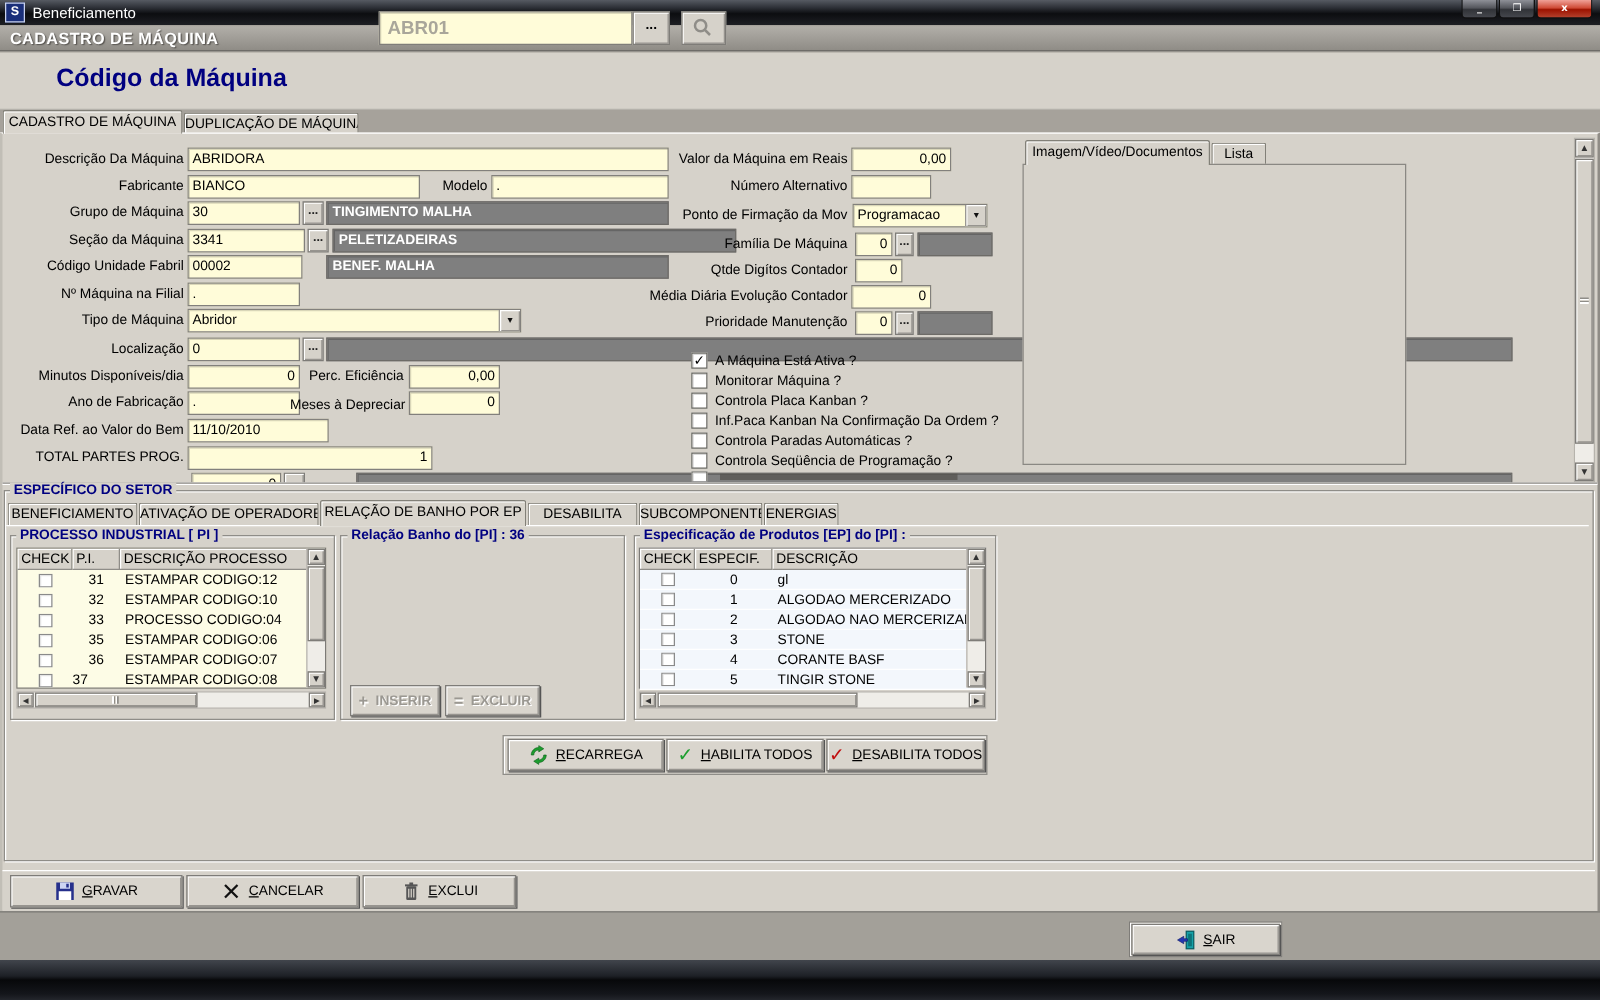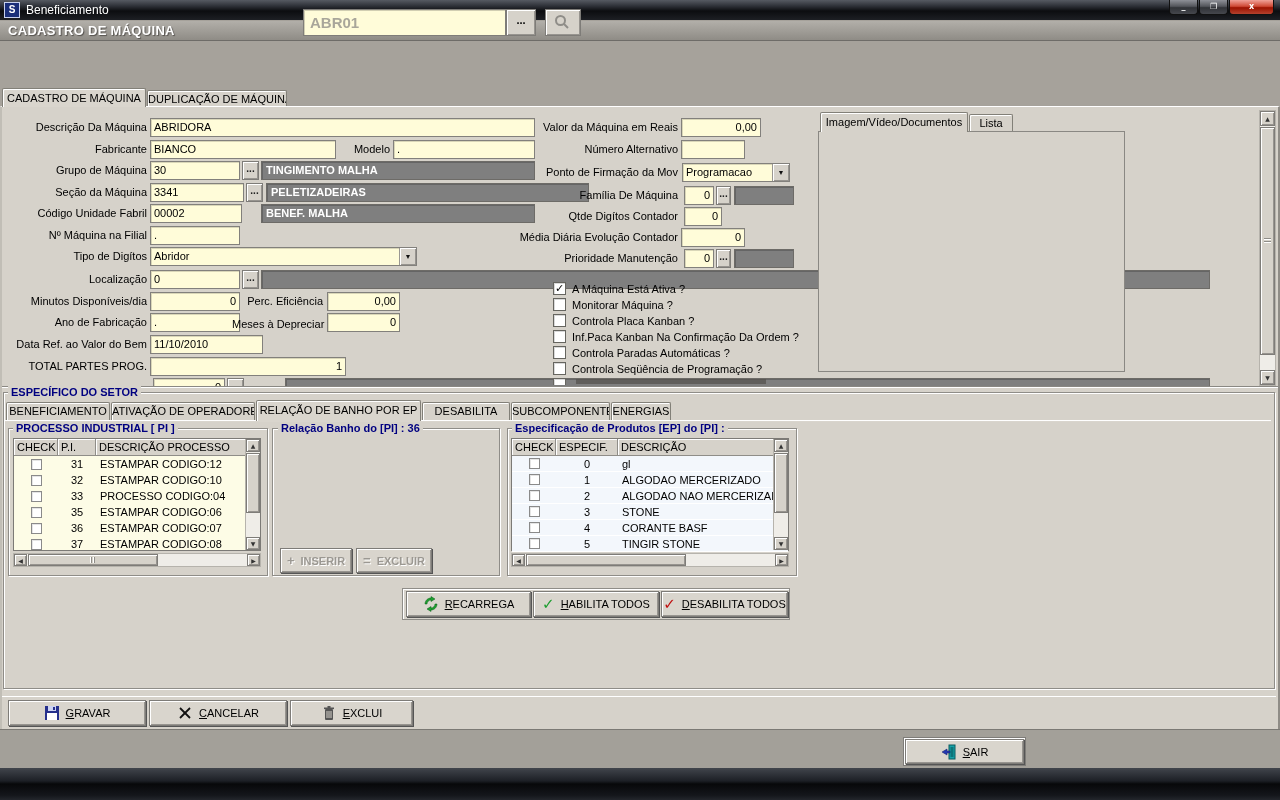--- a/index.html
+++ b/index.html
@@ -121,20 +121,23 @@
     <div class="ttl">Beneficiamento</div>
     <div class="winbtns">
       <div class="winbtn min">_</div>
       <div class="winbtn max">❐</div>
       <div class="winbtn close">x</div>
     </div>
   </div>
 
   <div id="headerbar">CADASTRO DE MÁQUINA</div>
 
+  <div id="codeband">
+    <div class="big">Código da Máquina</div>
+  </div>
   <div id="codefield">ABR01</div>
   <div id="codedots" class="btn3d">...</div>
   <div id="codesearch" class="btn3d">
     <svg width="16" height="16" viewBox="0 0 16 16">
       <circle cx="6.5" cy="6.5" r="4.5" fill="none" stroke="#8f8d88" stroke-width="2"></circle>
       <line x1="10" y1="10" x2="14" y2="14" stroke="#8f8d88" stroke-width="2"></line>
     </svg>
   </div>
 
   <div id="maintab1" class="tab">CADASTRO DE MÁQUINA</div>
@@ -160,21 +163,21 @@
   <div class="dots btn3d" style="left:246px;top:183px">...</div>
   <div class="disp" style="left:266px;top:183px;width:323px">PELETIZADEIRAS</div>
 
   <div class="lbl" style="left:0;top:204px;width:147px">Código Unidade Fabril</div>
   <div class="fld" style="left:150px;top:204px;width:92px">00002</div>
   <div class="disp" style="left:261px;top:204px;width:274px">BENEF. MALHA</div>
 
   <div class="lbl" style="left:0;top:226px;width:147px">Nº Máquina na Filial</div>
   <div class="fld" style="left:150px;top:226px;width:90px">.</div>
 
-  <div class="lbl" style="left:0;top:247px;width:147px">Tipo de Digítos</div>
+  <div class="lbl" style="left:0;top:247px;width:147px">Tipo de Máquina</div>
   <div class="combo" style="left:150px;top:247px;width:267px">
     <span>Abridor</span>
     <span class="arrowbtn">▼</span>
   </div>
 
   <div class="lbl" style="left:0;top:270px;width:147px">Localização</div>
   <div class="fld" style="left:150px;top:270px;width:90px">0</div>
   <div class="dots btn3d" style="left:242px;top:270px">...</div>
   <div class="disp" style="left:261px;top:270px;width:949px"></div>
 
@@ -321,21 +324,21 @@
       <div class="tcell" style="width:44px">
           <div class="rowcb"></div>
         </div>
       <div class="tcell" style="width:38px;text-align:center">36</div>
       <div class="tcell" style="width:150px;padding-left:4px">ESTAMPAR CODIGO:07</div>
     </div>
     <div class="trow">
       <div class="tcell" style="width:44px">
           <div class="rowcb"></div>
         </div>
-      <div class="tcell" style="width:38px;text-align:center">37</div>
+      <div class="tcell" style="width:38px;">37</div>
       <div class="tcell" style="width:150px;padding-left:4px">ESTAMPAR CODIGO:08</div>
     </div>
     <div class="sbtrack" style="position:absolute;right:0;top:0;width:15px;height:111px;border:none;border-left:1px solid #b6b3ac">
       <div class="sbarrow" style="left:0;top:0;width:14px;height:13px;line-height:12px">▲</div>
       <div class="sbthumb" style="left:0;top:14px;width:14px;height:60px"></div>
       <div class="sbarrow" style="left:0;bottom:0;width:14px;height:13px;line-height:12px">▼</div>
     </div>
   </div>
   <div class="sbtrack" style="position:absolute;left:13px;top:553px;width:248px;height:14px">
     <div class="sbarrow" style="left:0;top:0;width:13px;height:12px;line-height:11px">◀</div>

